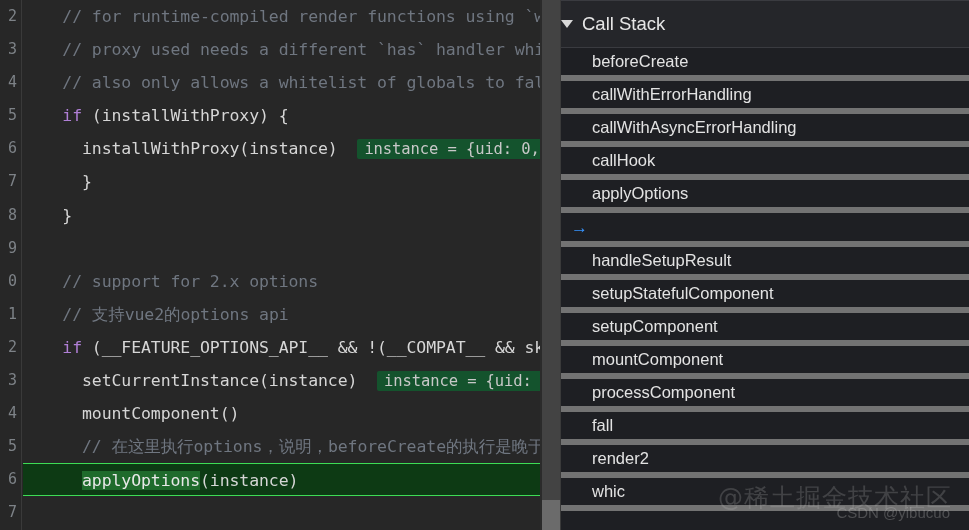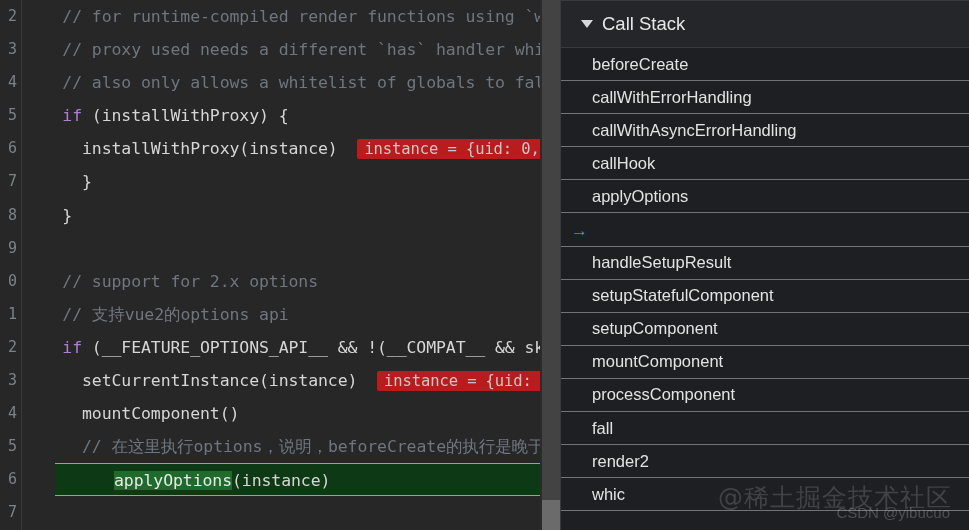--- a/index.html
+++ b/index.html
@@ -55,28 +55,27 @@
     font-family: "DejaVu Sans Mono", monospace;
     font-size: 16.5px;
     color: #d6d6d6;
     letter-spacing: -0.1px;
   }
   .line.hl {
     background: #0d3a14;
     border-top: 1px solid #3ddc55;
     border-bottom: 1px solid #3ddc55;
     height: 33.1px;
-    margin-left: 32px;
   }
   .cm   { color: #6f7680; }     
   .kw   { color: #b07fd6; }     
   .plain{ color: #d6d6d6; }
   .sel  { background: #1f6b2c; color:#e8e8e8; }
   .dbg {
-    background: #b91c1c;
+    background: #14532d;
     color: #c8c8c8;
     padding: 1px 7px;
     border-radius: 2px;
     font-size: 15.5px;
   }
   .ed-scroll {
     position: absolute;
     right: 0; top: 0;
     width: 18px; height: 530px;
     background: #434343;
@@ -102,42 +101,42 @@
     background: #1e1f23;
     border-left: 1px solid #3a3a3a;
     position: relative;
     overflow: hidden;
   }
   .panel-header {
     height: 48px;
     display: flex;
     align-items: center;
     gap: 9px;
-    padding-left: 20px;
+    padding-left: 0;
     background: #25262a;
     border-top: 1px solid #3a3b40;
     border-bottom: 1px solid #3a3b40;
   }
   .twisty {
     width: 0; height: 0;
     border-left: 6.5px solid transparent;
     border-right: 6.5px solid transparent;
     border-top: 8px solid #d8d8d8;
   }
   .panel-title {
     color: #e6e6e6;
     font-size: 18.5px;
   }
   .stack-list { }
   .stack-item {
     position: relative;
     height: 33.1px;
     display: flex;
     align-items: center;
-    border-bottom: 1px solid #737373;
+    border-bottom: 6px solid #737373;
     padding-left: 31px;
     color: #e3e3e3;
     font-size: 16.5px;
   }
   .stack-item .marker {
     position: absolute;
     left: 10px; top: 50%;
     transform: translateY(-50%);
     color: #3794ff;
     font-size: 17px;

